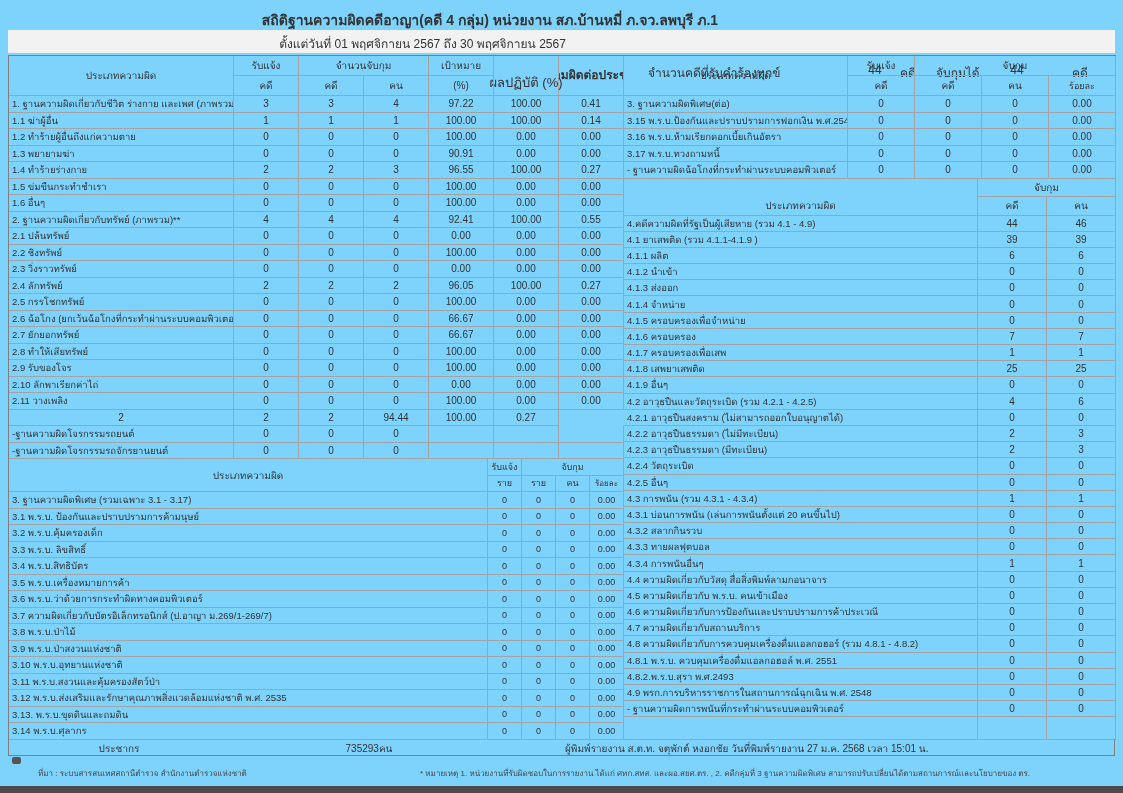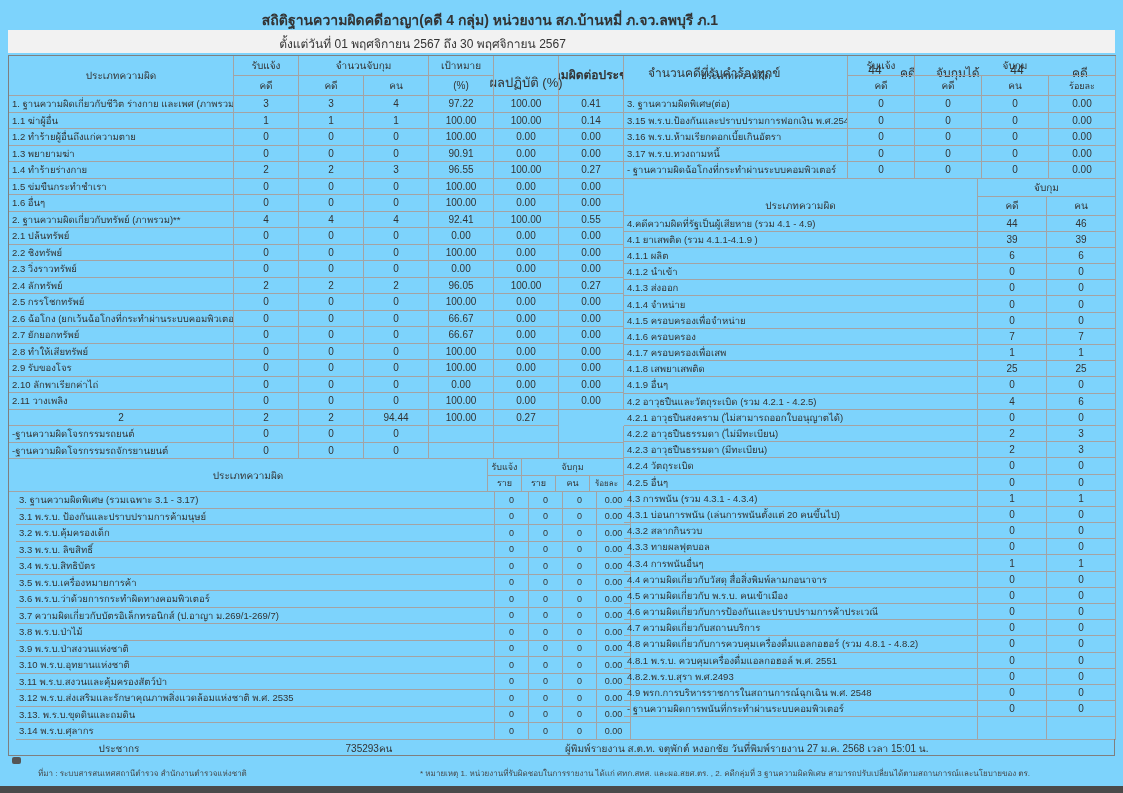--- a/index.html
+++ b/index.html
@@ -21,21 +21,21 @@
   .hc{justify-content:center;font-size:10px;}
   .hs{font-size:9px;}
   .ov{overflow:visible;}
   .bot{align-items:flex-end;padding-bottom:2px;}
   .twoline{flex-direction:row;justify-content:center;line-height:1.15;font-size:12px;font-weight:bold;}
   .g7{display:grid;grid-template-columns:225px 65px 65px 65px 65px 65px 65px;}
   .lheader{grid-template-rows:20px 20px;}
   .row7{height:16.5px;}
   .g5l{display:grid;grid-template-columns:479px 34px 34px 34px 34px;}
   .lsub{grid-template-rows:16.5px 16.5px;}
-  .row5l{height:16.5px;margin-left:7px;}
+  .row5l{height:16.5px;}
   .g5r{display:grid;grid-template-columns:224px 67px 67px 67px 67px;}
   .rheader1{grid-template-rows:20px 20px;}
   .row5r{height:16.5px;}
   .g3r{display:grid;grid-template-columns:354px 69px 69px;}
   .rheader2{grid-template-rows:18.5px 18.5px;}
   .row3r{height:16.2px;}
   .rowempty{height:22.3px;}
   .p13{grid-row:1/3;grid-column:1;justify-content:center;padding-left:0;}
   .r1c2{grid-row:1;grid-column:2;}
   .r1c34{grid-row:1;grid-column:3/5;}

